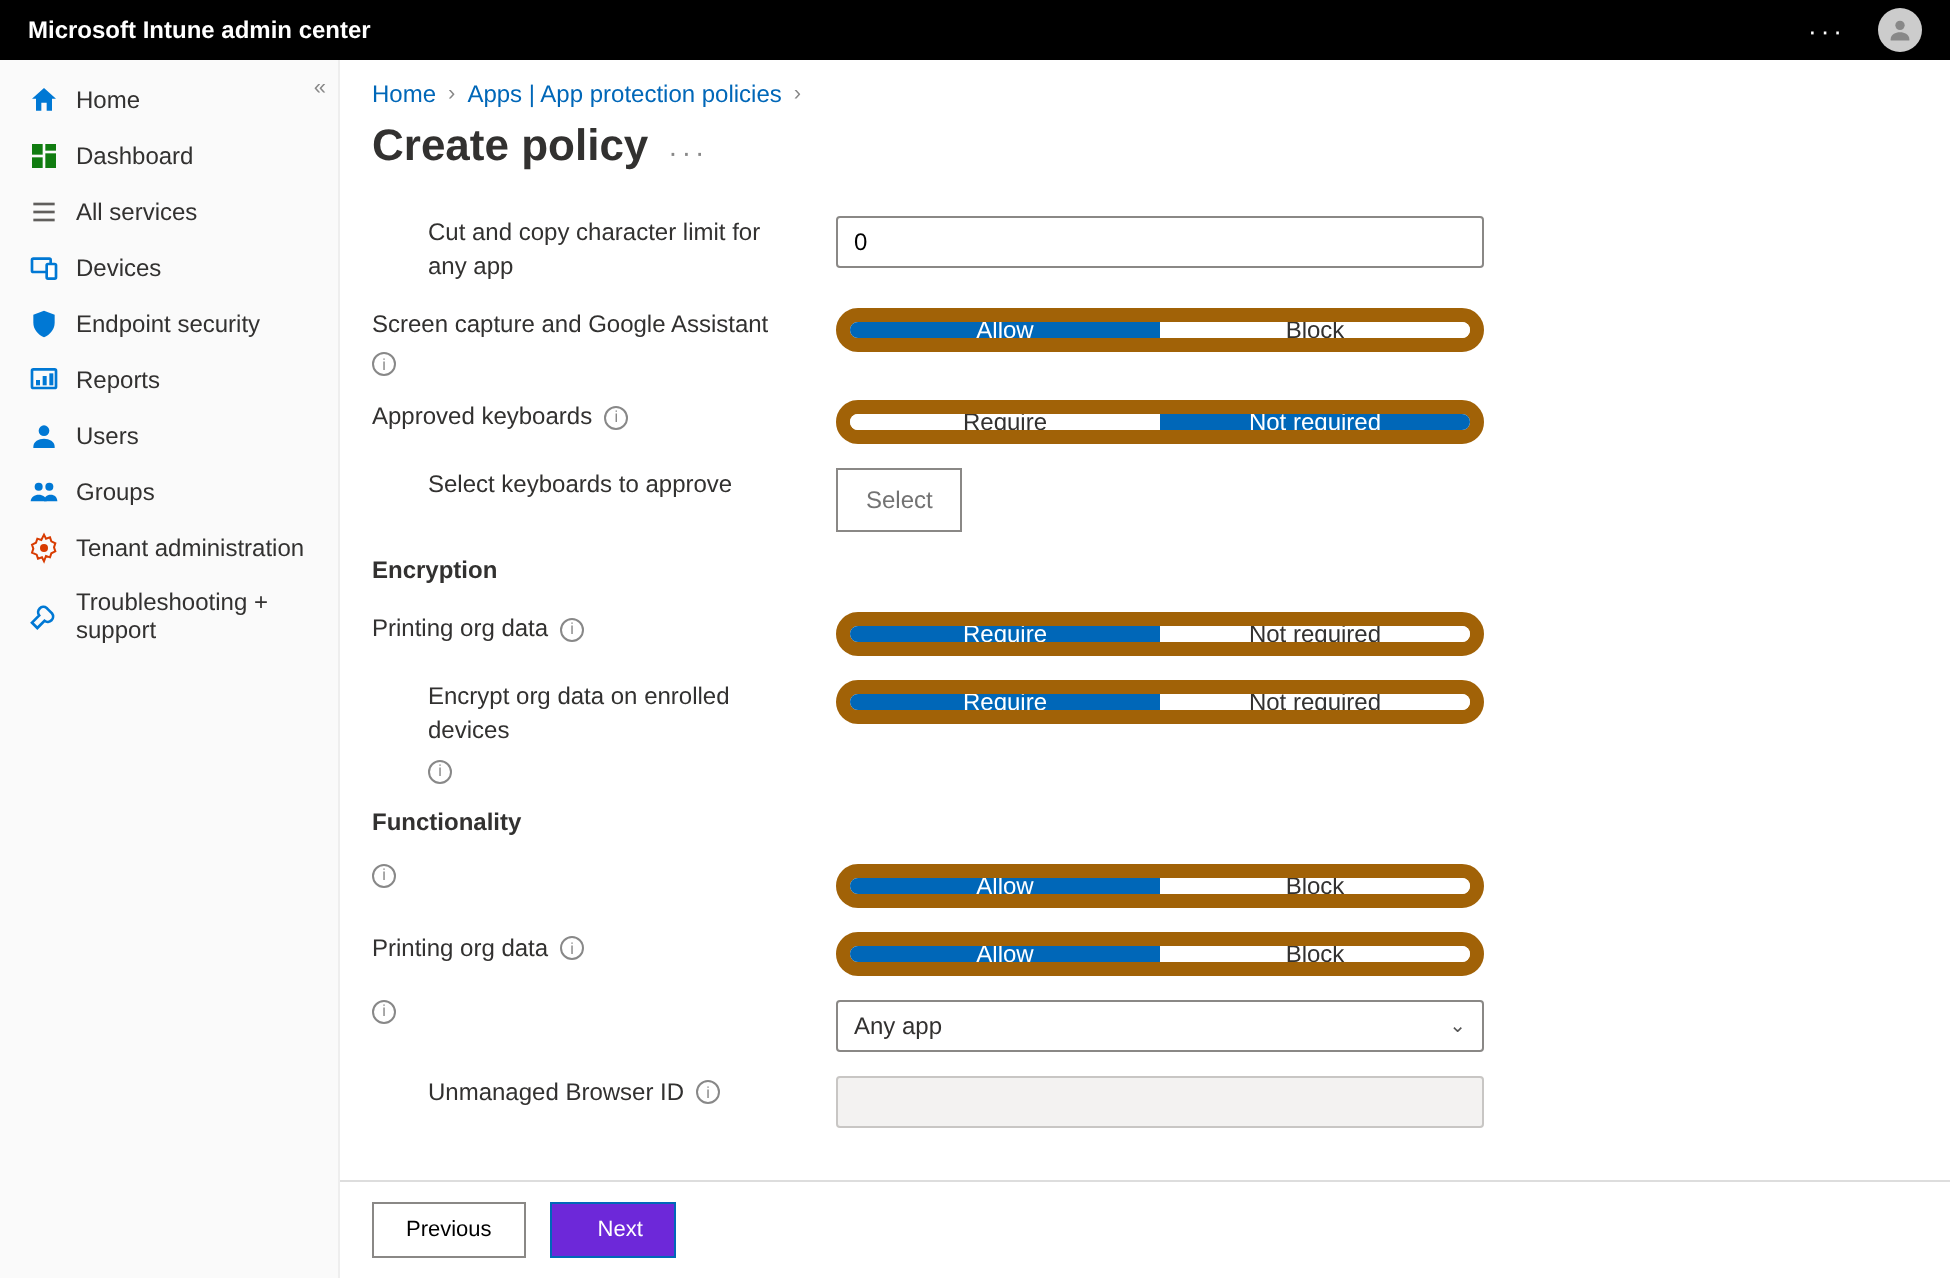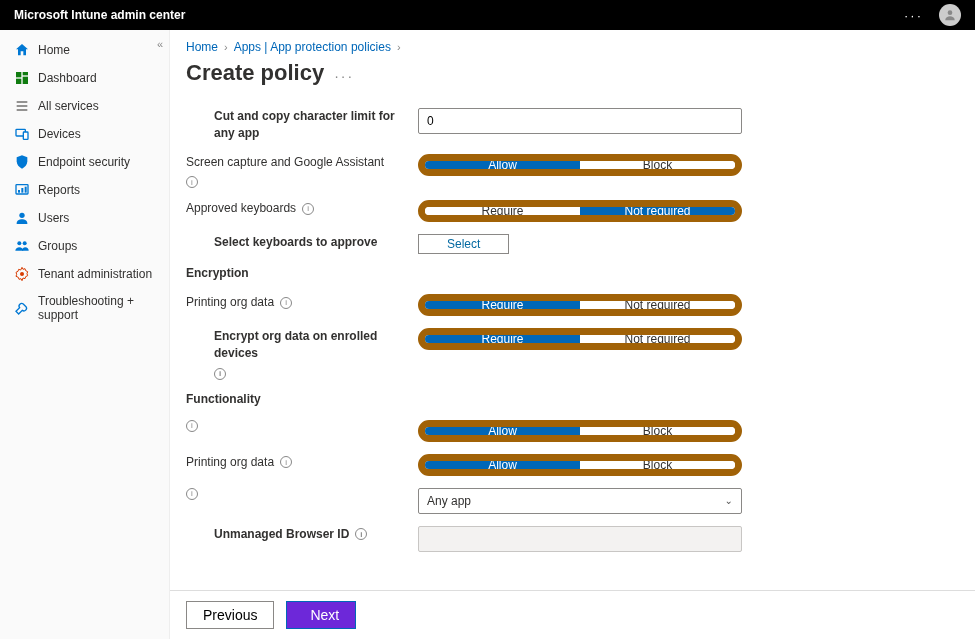--- a/index.html
+++ b/index.html
@@ -73,21 +73,21 @@
     display: flex; align-items: flex-start;
     margin-bottom: 12px;
   }
   .lbl-col {
     width: 232px;
     padding-right: 18px;
     display: flex; align-items: center; gap: 6px;
     font-size: 12px; flex-wrap: wrap;
     line-height: 1.4;
   }
-  .lbl-col.indent { padding-left: 28px; font-weight: bold; }
+  .lbl-col.indent { padding-left: 28px; }
   .ctl-col { width: 324px; }
   .info-icon {
     width: 12px; height: 12px; border: 1px solid #888; border-radius: 50%;
     display: inline-flex; align-items: center; justify-content: center;
     font-size: 8px; color: #888; cursor: pointer; flex-shrink: 0;
   }
   .section-heading {
     font-weight: 600; font-size: 12px;
     margin: 10px 0 14px;
   }
@@ -98,43 +98,43 @@
     border: 1px solid #8a8886;
     border-radius: 2px;
     padding: 0 8px;
     font-size: 12px;
     background: #fff;
   }
   .text-input.disabled { background: #f3f2f1; border-color: #c8c6c4; }
   .select { display: flex; align-items: center; justify-content: space-between; cursor: pointer; }
   .select .chev { font-size: 10px; color: #555; }
   .btn-small {
-    height: 20px; padding: 0 28px; border: 1px solid #8a8886;
-    background: #fff; font-size: 12px; cursor: pointer; color: #0369a1;
+    height: 32px; padding: 0 14px; border: 1px solid #8a8886;
+    background: #fff; font-size: 12px; cursor: pointer; color: #737373;
   }
 
   
   .toggle {
     display: flex; width: 100%; height: 22px;
     border: 7px solid #a16207; border-radius: 11px; overflow: hidden;
   }
   .toggle-opt {
     flex: 1; display: flex; align-items: center; justify-content: center;
     font-size: 12px; cursor: pointer; background: #fff;
   }
   .toggle-opt.selected { background: #0067b8; color: #fff; }
 
   
   .footer {
     border-top: 1px solid #ddd;
     padding: 10px 16px;
     display: flex; gap: 12px;
   }
   .btn {
-    height: 28px; padding: 0 16px; font-size: 14px;
+    height: 28px; padding: 0 16px; font-size: 11px;
     border: 1px solid #8a8886; background: #fff; cursor: pointer;
   }
   .btn.primary { background: #6d28d9; color: #fff; border-color: #0067b8; padding-left: 23px; }
 </style>
 </head>
 <body>
 
 <div class="topbar">
   <span class="topbar-title">Microsoft Intune admin center</span>
   <div class="topbar-right">

